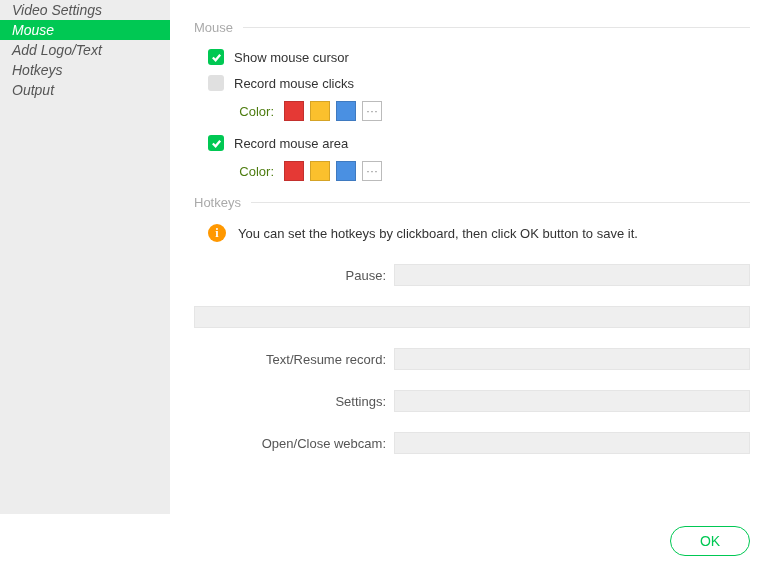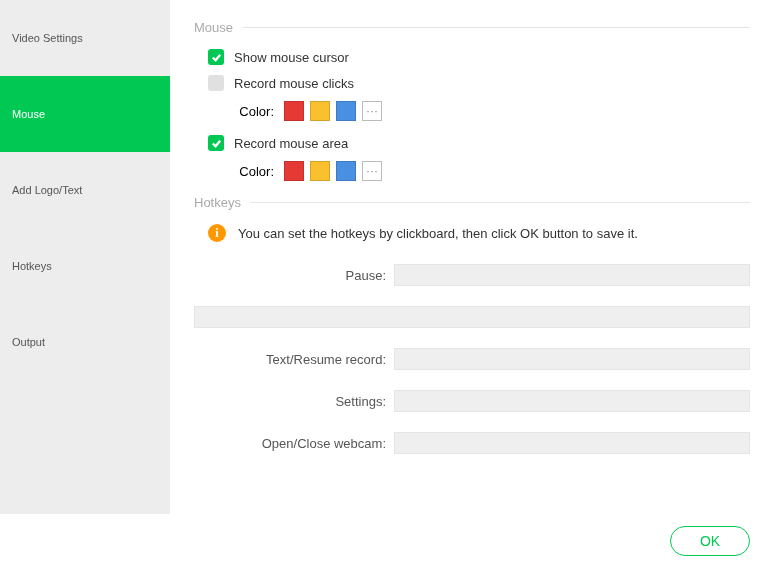--- a/index.html
+++ b/index.html
@@ -23,24 +23,25 @@
       flex: 1;
       min-height: 0;
     }
     .sidebar {
       width: 170px;
       background: #ededed;
       display: flex;
       flex-direction: column;
     }
     .sidebar-item {
-      padding: 32px 12px;
+      padding: 2px 12px;
       color: #555;
       cursor: pointer;
-      font-size: 11px;
+      font-size: 14px;
+      font-style: italic;
     }
     .sidebar-item.active {
       background: #00c853;
       color: #fff;
     }
     .content {
       flex: 1;
       padding: 20px 24px 10px 24px;
       overflow-y: auto;
     }
@@ -86,21 +87,21 @@
     .checkbox.unchecked {
       background: #e0e0e0;
     }
     .color-row {
       display: flex;
       align-items: center;
       margin: 4px 0 14px 0;
       padding-left: 40px;
     }
     .color-label {
-      color: #000000;
+      color: #4d7c0f;
       margin-right: 10px;
       min-width: 40px;
       text-align: right;
     }
     .swatch {
       width: 20px;
       height: 20px;
       margin-right: 6px;
       cursor: pointer;
       border: 1px solid rgba(0,0,0,0.15);

